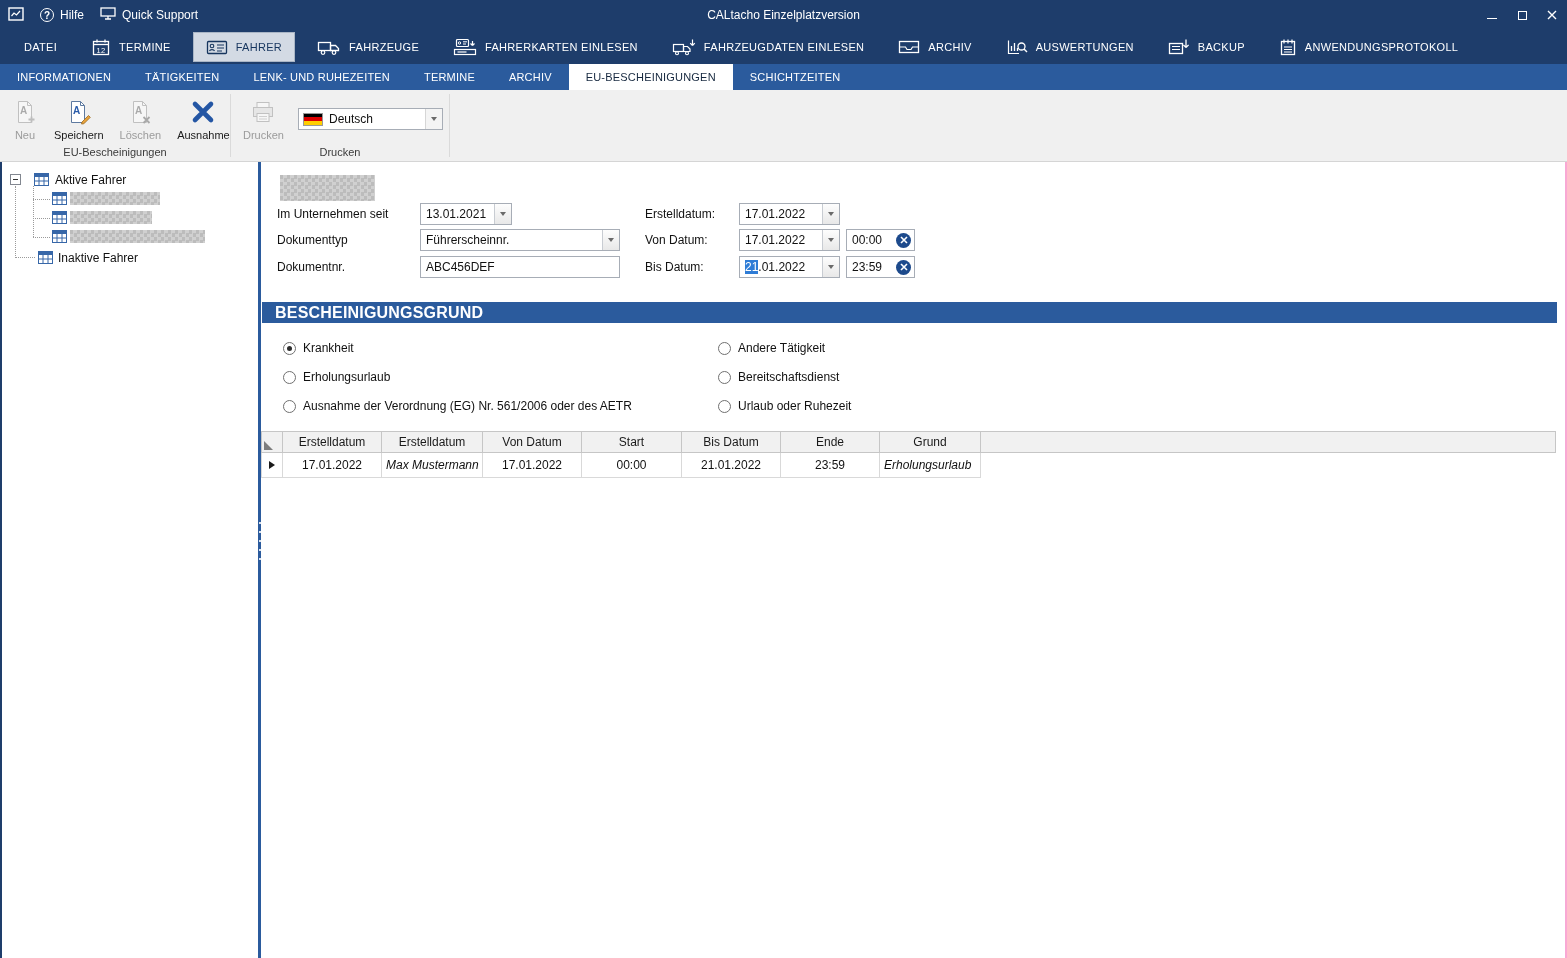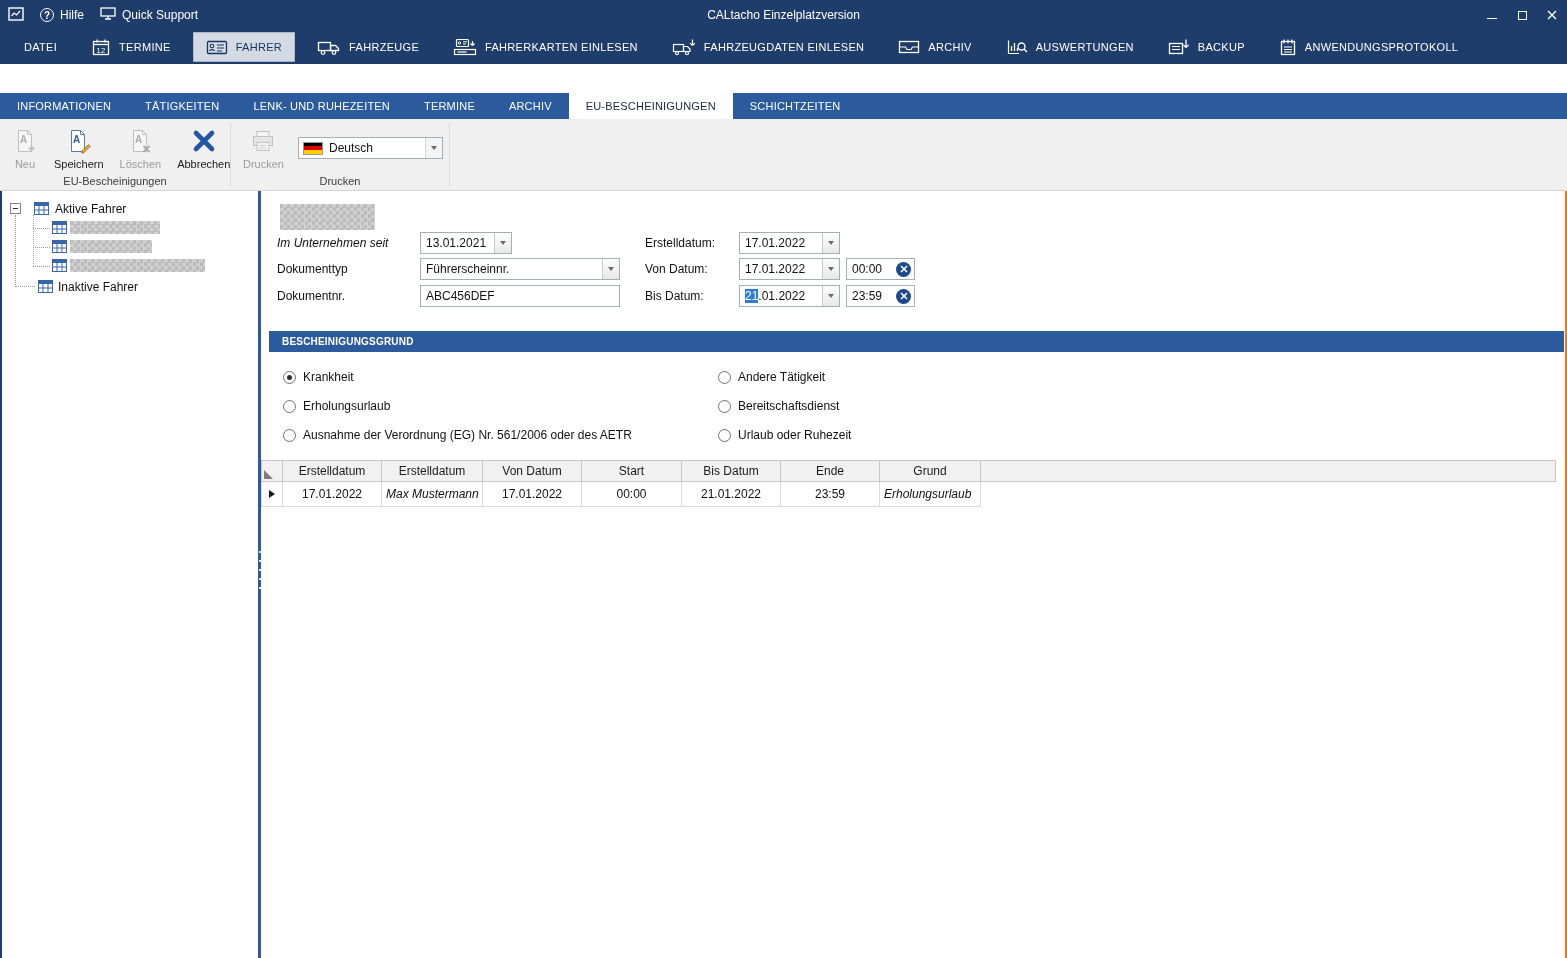--- a/index.html
+++ b/index.html
@@ -18,21 +18,21 @@
   .glyph-min { width:10px; height:1px; background:#fff; display:block; margin-top:7px; }
   .glyph-max { width:9px; height:9px; border:1px solid #fff; display:block; }
 
   
   .ribbon { flex:0 0 34px; background:#1e3d6b; display:flex; align-items:center; color:#fff; padding-left:12px; }
   .ribbon-item { height:30px; display:flex; align-items:center; gap:8px; padding:0 12px; margin-right:10px; font-size:11px; letter-spacing:.3px; white-space:nowrap; }
   .ribbon-item svg { flex:0 0 auto; display:block; }
   .ribbon-item.active { background:#d3dae4; color:#16355e; border:1px solid #aab6c6; }
 
   
-  .subtabs { flex:0 0 26px; background:#2b5b9d; display:flex; color:#fff;margin-top:29px; }
+  .subtabs { flex:0 0 26px; background:#2b5b9d; display:flex; color:#fff; }
   .subtab { padding:0 17px; display:flex; align-items:center; font-size:11px; letter-spacing:.2px; white-space:nowrap; }
   .subtab.active { background:#fff; color:#16283f; }
 
   
   .toolbar { flex:0 0 72px; background:#f0f0f0; border-bottom:1px solid #d5d5d5; display:flex; position:relative; }
   .tb-group { position:relative; padding-top:7px; }
   .tb-buttons { display:flex; gap:4px; padding:0 6px; align-items:flex-start; }
   .tb-btn { display:flex; flex-direction:column; align-items:center; gap:2px; font-size:11px; color:#1a1a1a; padding:2px 6px; white-space:nowrap; }
   .tb-btn.disabled { color:#9b9b9b; }
   .tb-btn.disabled svg { opacity:.45; filter:grayscale(1); }
@@ -40,21 +40,21 @@
   .tb-sep { width:1px; background:#dadada; margin:4px 0; }
   .lang-select { margin-top:11px; margin-left:4px; width:150px; height:22px; border:1px solid #a7adb6; background:#fff; display:flex; align-items:center; }
   .flag { width:20px; height:13px; border:1px solid #999; display:flex; flex-direction:column; margin-left:4px; flex:0 0 auto; }
   .flag i { flex:1; display:block; }
   .flag i:nth-child(1){ background:#000; } .flag i:nth-child(2){ background:#d00; } .flag i:nth-child(3){ background:#ffce00; }
   .lang-val { flex:1; padding-left:6px; font-size:12px; color:#111; }
   .dd-arrow { width:17px; align-self:stretch; display:flex; align-items:center; justify-content:center; background:#f4f4f4; border-left:1px solid #d6d6d6; }
   .tri-down { width:0; height:0; border-left:3.5px solid transparent; border-right:3.5px solid transparent; border-top:4px solid #6a6a6a; }
 
   
-  .bodyarea { flex:1; display:flex; min-height:0; border-left:2px solid #1e3d6b; border-right:2px solid #f97316; background:#fff; }
+  .bodyarea { flex:1; display:flex; min-height:0; border-left:2px solid #1e3d6b; border-right:2px solid #f9a8d4; background:#fff; }
   .tree { width:256px; position:relative; background:#fff; }
   .tree-row { position:absolute; height:16px; display:flex; align-items:center; }
   .expander { position:absolute; left:8px; top:2px; width:11px; height:11px; border:1px solid #828790; background:#fff; display:flex; align-items:center; justify-content:center; }
   .expander .minus { width:5px; height:1px; background:#333; display:block; }
   .tree-icon { position:absolute; top:1px; }
   .tree-label { position:absolute; top:1px; font-size:12px; white-space:nowrap; }
   .redacted { background:#c7c7c7; background-image:conic-gradient(#d0d0d0 25%, #bcbcbc 0 50%, #d0d0d0 0 75%, #bcbcbc 0); background-size:7px 7px; }
   .tree-redacted { position:absolute; top:1px; height:13px; }
   .dotline-v { position:absolute; border-left:1px dotted #9a9a9a; width:0; }
   .dotline-h { position:absolute; border-top:1px dotted #9a9a9a; height:0; }
@@ -66,21 +66,21 @@
   .content { flex:1; position:relative; background:#fff; }
   .flabel { position:absolute; font-size:12px; color:#111; white-space:nowrap; }
   .field { position:absolute; height:22px; border:1px solid #a7adb6; background:#fff; display:flex; align-items:center; font-size:12px; }
   .field .val { flex:1; padding:0 5px; white-space:nowrap; overflow:hidden; }
   .dd-btn { width:17px; align-self:stretch; border-left:1px solid #c8ccd2; background:linear-gradient(#fdfdfd,#e8e8e8); display:flex; align-items:center; justify-content:center; flex:0 0 auto; }
   .clear-btn { width:15px; height:15px; border-radius:50%; background:#1d4a8c; display:flex; align-items:center; justify-content:center; margin-right:3px; flex:0 0 auto; }
   .text-input { position:absolute; height:22px; border:1px solid #a7adb6; background:#fff; font-family:"Liberation Sans",sans-serif; font-size:12px; padding:0 5px; color:#111; }
   .sel-hl { background:#2e7cd6; color:#fff; }
   .name-block { position:absolute; }
 
-  .section-header { position:absolute; left:8px; top:140px; width:calc(100% - 9px); height:21px; background:#2b5b9d; color:#fff; font-weight:bold; font-size:10px; display:flex; align-items:center; padding-left:13px; letter-spacing:.2px; }
+  .section-header { position:absolute; left:1px; top:140px; width:calc(100% - 9px); height:21px; background:#2b5b9d; color:#fff; font-weight:bold; font-size:16px; display:flex; align-items:center; padding-left:13px; letter-spacing:.2px; }
 
   .radio-row { position:absolute; display:flex; align-items:center; gap:7px; height:16px; font-size:12px; white-space:nowrap; }
   .radio { width:13px; height:13px; border:1px solid #707070; border-radius:50%; background:#fff; position:relative; flex:0 0 auto; }
   .radio.checked::after { content:""; position:absolute; inset:3px; background:#2e2e2e; border-radius:50%; }
 
   .grid { position:absolute; left:0; top:269px; width:calc(100% - 9px); }
   .grid-header { display:flex; height:22px; border-top:1px solid #c6c6c6; }
   .gh-cell { background:#f1f1f1; border-right:1px solid #c6c6c6; border-bottom:1px solid #c6c6c6; display:flex; align-items:center; justify-content:center; font-size:12px; color:#1a1a1a; }
   .gh-cell:first-child { border-left:1px solid #c6c6c6; justify-content:flex-start; align-items:flex-end; padding:2px; }
   .gh-fill { flex:1; }
@@ -289,21 +289,21 @@
                 <path d="M15.5 2.5v4h4" fill="none" stroke="#7a8aa0"></path>
                 <text x="11.5" y="15" font-size="10" font-weight="bold" text-anchor="middle" fill="#2a5caa" font-family="Liberation Sans, sans-serif">A</text>
                 <path d="M16.5 18l6 6M22.5 18l-6 6" stroke="#c33" stroke-width="1.8"></path>
               </svg></span>
           <span>Löschen</span>
         </div>
         <div class="tb-btn">
           <span><svg width="26" height="26" viewBox="0 0 26 26">
                 <path d="M5 5l16 16M21 5L5 21" stroke="#2456a4" stroke-width="4.6" stroke-linecap="round"></path>
               </svg></span>
-          <span>Abbrechen</span>
+          <span>Ausnahme</span>
         </div>
       </div>
       <div class="tb-caption">EU-Bescheinigungen</div>
     </div>
     <div class="tb-sep"></div>
     <div class="tb-group" style="width:218px;">
       <div class="tb-buttons">
         <div class="tb-btn disabled">
           <span><svg width="26" height="26" viewBox="0 0 26 26">
                 <rect x="7" y="3.5" width="12" height="5" fill="#fff" stroke="#8a8a8a"></rect>
@@ -394,21 +394,21 @@
           <i></i>
           <i></i>
           <i></i>
         </div>
     </div>
 
     <div class="content">
 
       <div class="name-block redacted" style="left:19px; top:13px; width:95px; height:26px;"></div>
 
-      <span class="flabel" style="left:16px; top:45px;font-style:italic;">Im Unternehmen seit</span>
+      <span class="flabel" style="left:16px; top:45px;">Im Unternehmen seit</span>
       <div class="field" style="left:159px; top:41px; width:92px;">
         <span class="val">13.01.2021</span>
         <span class="dd-btn">
             <span class="tri-down"></span>
           </span>
       </div>
 
       <span class="flabel" style="left:16px; top:71px;">Dokumenttyp</span>
       <div class="field" style="left:159px; top:67px; width:200px;">
         <span class="val">Führerscheinnr.</span>

